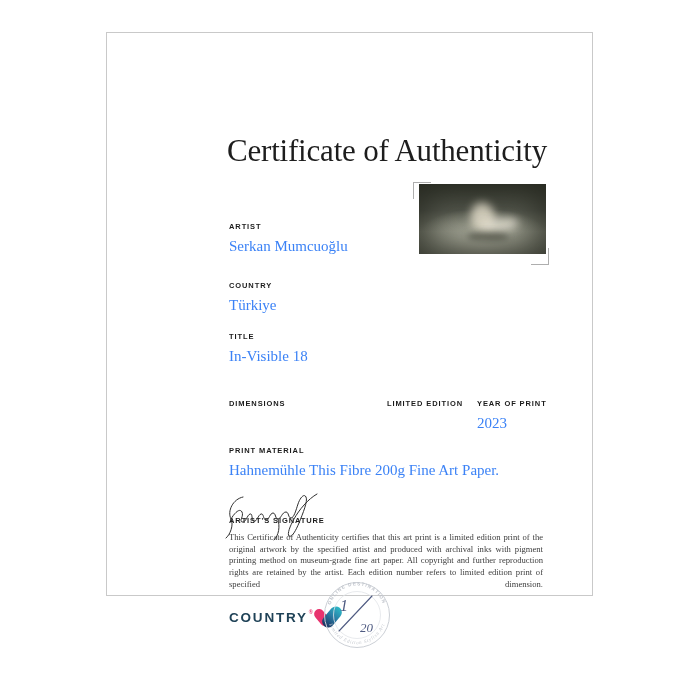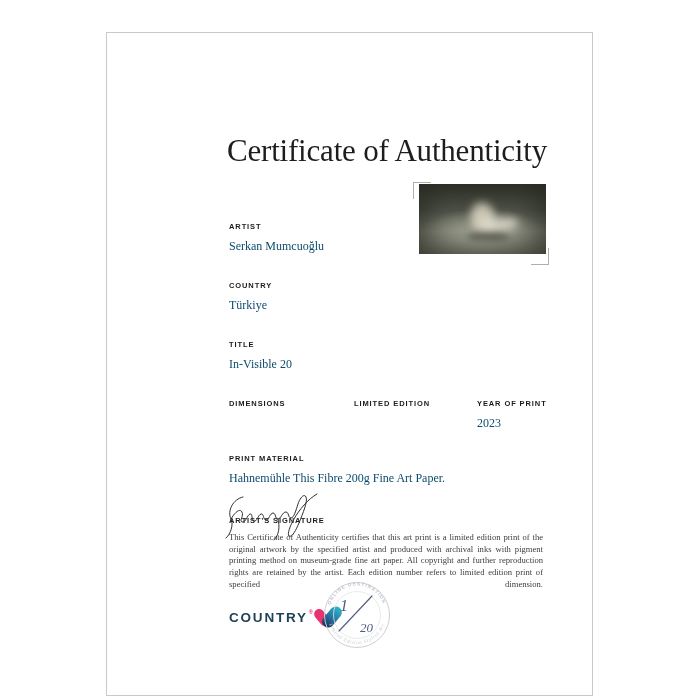--- a/index.html
+++ b/index.html
@@ -1,48 +1,48 @@
 <!DOCTYPE html>
 <html><head>
 <meta charset="utf-8">
 <style>
   * { margin:0; padding:0; box-sizing:border-box; }
   html,body { width:700px; height:700px; background:#ffffff; font-family:"Liberation Sans", sans-serif; }
   .canvas { position:relative; width:700px; height:700px; background:#ffffff; overflow:hidden; }
 
   .page {
-    position:absolute; left:106px; top:32px; width:487px; height:664px;
+    position:absolute; left:106px; top:32px; width:487px; height:564px;
     background:#ffffff; border:1px solid #c9c9c9;
   }
 
   .cert-title {
     position:absolute; left:120px; top:100px;
     font-family:"Liberation Serif", serif; font-weight:400;
     font-size:31px; letter-spacing:-0.2px; color:#1d1d1d; white-space:nowrap;
   }
 
   .field { position:absolute; left:122px;margin-top:39px; }
   .field-label {
     font-size:7.5px; font-weight:700; letter-spacing:0.9px;
     color:#1b1b1b; text-transform:uppercase; line-height:10px;
   }
   .field-value {
     margin-top:4px; font-family:"Liberation Serif", serif;
-    font-size:12px; color:#0c4a6e; line-height:20px; white-space:nowrap;
+    font-size:15px; color:#3b82f6; line-height:20px; white-space:nowrap;
   }
 
   .f-artist   { top:150px; }
   .f-country  { top:209px; }
-  .f-title    { top:268px; }
+  .f-title    { top:260px; }
   .f-dims-row { top:327px; display:flex;gap:14px; }
-  .f-material { top:382px; }
+  .f-material { top:374px; }
   .f-signature{ top:444px; }
 
   .dims-col1 { width:111px; }
-  .dims-col2 { width:109px; }
+  .dims-col2 { width:109px;text-align:right; }
 
   
   .artwork {
     position:absolute; left:312px; top:151px; width:127px; height:70px;
     overflow:hidden;
     background:
       radial-gradient(ellipse 95px 42px at 50% 78%, rgba(185,186,170,0.95), rgba(185,186,170,0) 72%),
       linear-gradient(180deg, #3c3f35 0%, #51544a 38%, #7c7f71 68%, #6d7063 100%);
   }
   .artwork .vignette { position:absolute; inset:0; box-shadow: inset 0 0 28px 10px rgba(24,26,19,0.55); }
@@ -122,21 +122,21 @@
     </div>
     <div class="bracket bracket-br"></div>
 
     <div class="field f-country">
       <div class="field-label">COUNTRY</div>
       <div class="field-value">Türkiye</div>
     </div>
 
     <div class="field f-title">
       <div class="field-label">TITLE</div>
-      <div class="field-value">In-Visible 20</div>
+      <div class="field-value">In-Visible 18</div>
     </div>
 
     <div class="field f-dims-row">
       <div class="dims-col1">
         <div class="field-label">DIMENSIONS</div>
       </div>
       <div class="dims-col2">
         <div class="field-label">LIMITED EDITION</div>
       </div>
       <div>

